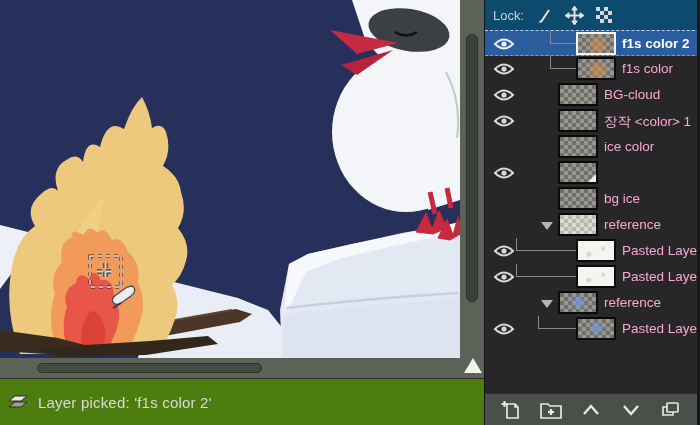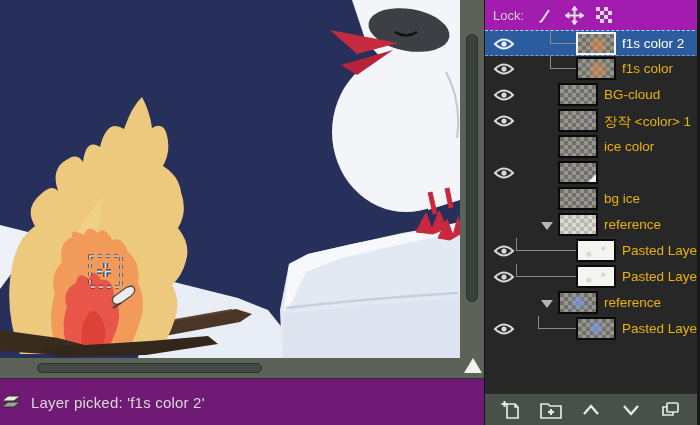--- a/index.html
+++ b/index.html
@@ -20,52 +20,52 @@
   #corner-arrow .tri { width:0; height:0; border-left:9px solid transparent;
                   border-right:9px solid transparent; border-bottom:15px solid #f2f3ef; }
 
   
   #hscroll { position:absolute; left:0; top:358px; width:460px; height:20px; background:#5d6259; }
   #hthumb  { position:absolute; left:37px; top:5px; width:225px; height:10px;
              background:#434a44; border:1px solid #2b302b; border-radius:6px; }
 
   
   #statusbar { position:absolute; left:0; top:378px; width:484px; height:47px;
-               background:#701a75; border-top:1px solid #2a2f2a;
-               display:flex; align-items:center; gap:9px; }
+               background:#4d7c0f; border-top:1px solid #2a2f2a;
+               display:flex; align-items:center; gap:9px; padding-left:7px; }
   #statusbar .txt { color:#d9dbd6; font-size:15px; letter-spacing:.2px; }
 
   
   #panel { position:absolute; left:484px; top:0; width:216px; height:425px;
            background:#272727; border-left:1px solid #151515; }
   #panel:after { content:""; position:absolute; right:0; top:0; width:3px; height:425px; background:#181818; }
 
-  #lockbar { position:absolute; left:0; top:0; width:100%; height:30px; background:#a21caf;
+  #lockbar { position:absolute; left:0; top:0; width:100%; height:30px; background:#0c4a6e;
              display:flex; align-items:center; gap:10px; padding-left:8px; }
   #lockbar .lock-label { color:#cfcfcf; font-size:13px; }
   #lockbar .lkicon { display:flex; align-items:center; justify-content:center; width:20px; height:20px; }
 
   #rows { position:absolute; left:0; top:30px; width:100%; height:363px; overflow:hidden; background:#272727; }
   .row { position:relative; width:100%; height:26px; }
   .row.sel { background:#2b5c9e; border-top:1px dashed #b9d0ee; border-bottom:1px dashed #7fa0cc; }
   .eyebox { position:absolute; left:8px; top:5px; width:22px; height:16px; }
   .tree { position:absolute; top:0; height:13px; border-left:1px solid #8a8a8a; border-bottom:1px solid #8a8a8a; }
   .tree.t1 { left:65px; width:26px; }
   .tree.t2 { left:31px; width:60px; }
   .tree.t3 { left:53px; width:38px; }
   .grp-arrow { position:absolute; left:56px; top:10px; width:0; height:0;
                border-left:6px solid transparent; border-right:6px solid transparent;
                border-top:8px solid #b5b5b5; }
   .thumb { position:absolute; top:1px; left:73px; width:40px; height:23px;
            border:2px solid #0a0a0a; overflow:hidden; }
   .row.child .thumb { left:91px; }
   .row.sel .thumb { border-color:#f5f5f5; }
-  .lbl { position:absolute; left:119px; top:5px; color:#eab308; font-size:13.5px; white-space:nowrap; }
+  .lbl { position:absolute; left:119px; top:5px; color:#f9a8d4; font-size:13.5px; white-space:nowrap; }
   .row.child .lbl { left:137px; }
-  .row.sel .lbl { color:#ffffff; }
+  .row.sel .lbl { color:#ffffff;font-weight:bold; }
 
   .checker { background-color:#70706b;
     background-image:
       linear-gradient(45deg,#97958e 25%,transparent 25%,transparent 75%,#97958e 75%),
       linear-gradient(45deg,#97958e 25%,transparent 25%,transparent 75%,#97958e 75%);
     background-size:8px 8px; background-position:0 0,4px 4px; }
   .checker-light { background-color:#b9b9b2;
     background-image:
       linear-gradient(45deg,#dddcd4 25%,transparent 25%,transparent 75%,#dddcd4 75%),
       linear-gradient(45deg,#dddcd4 25%,transparent 25%,transparent 75%,#dddcd4 75%);

